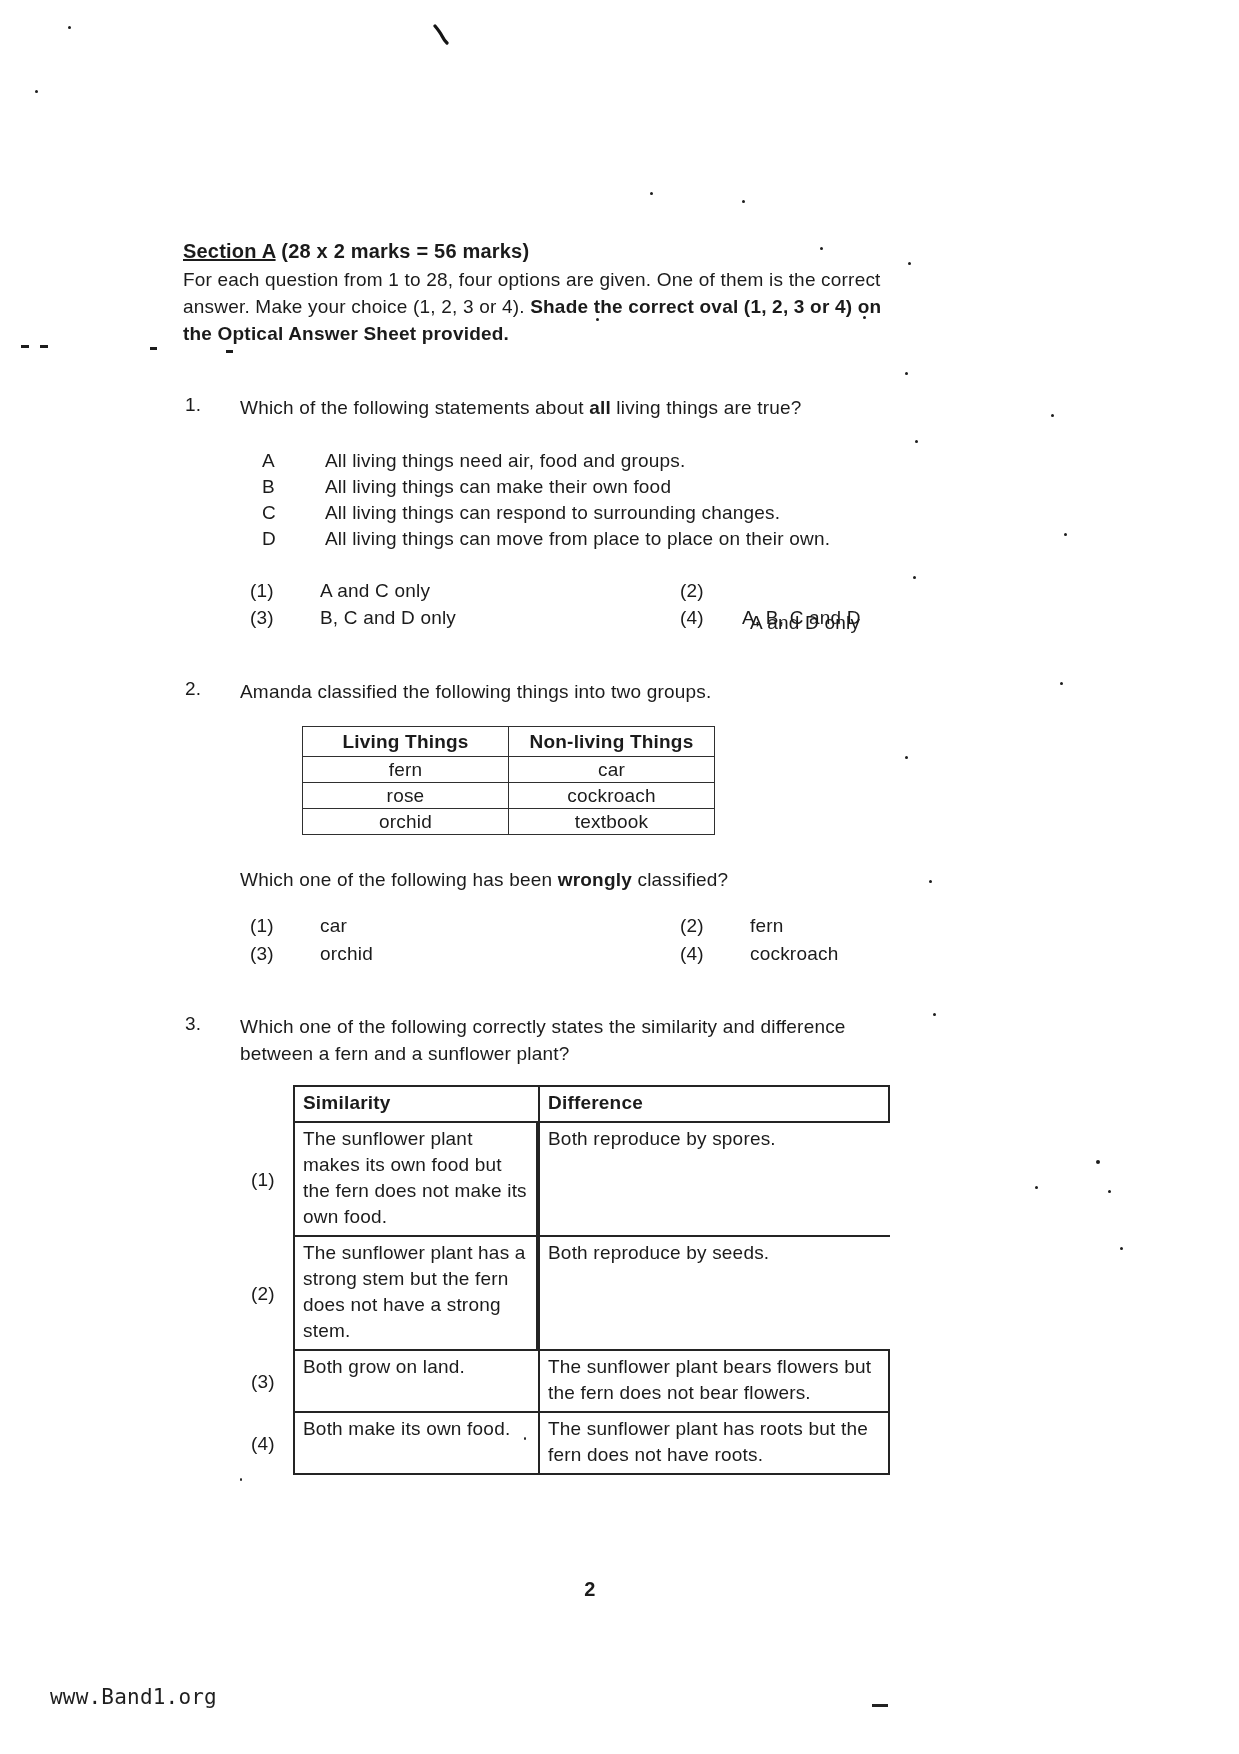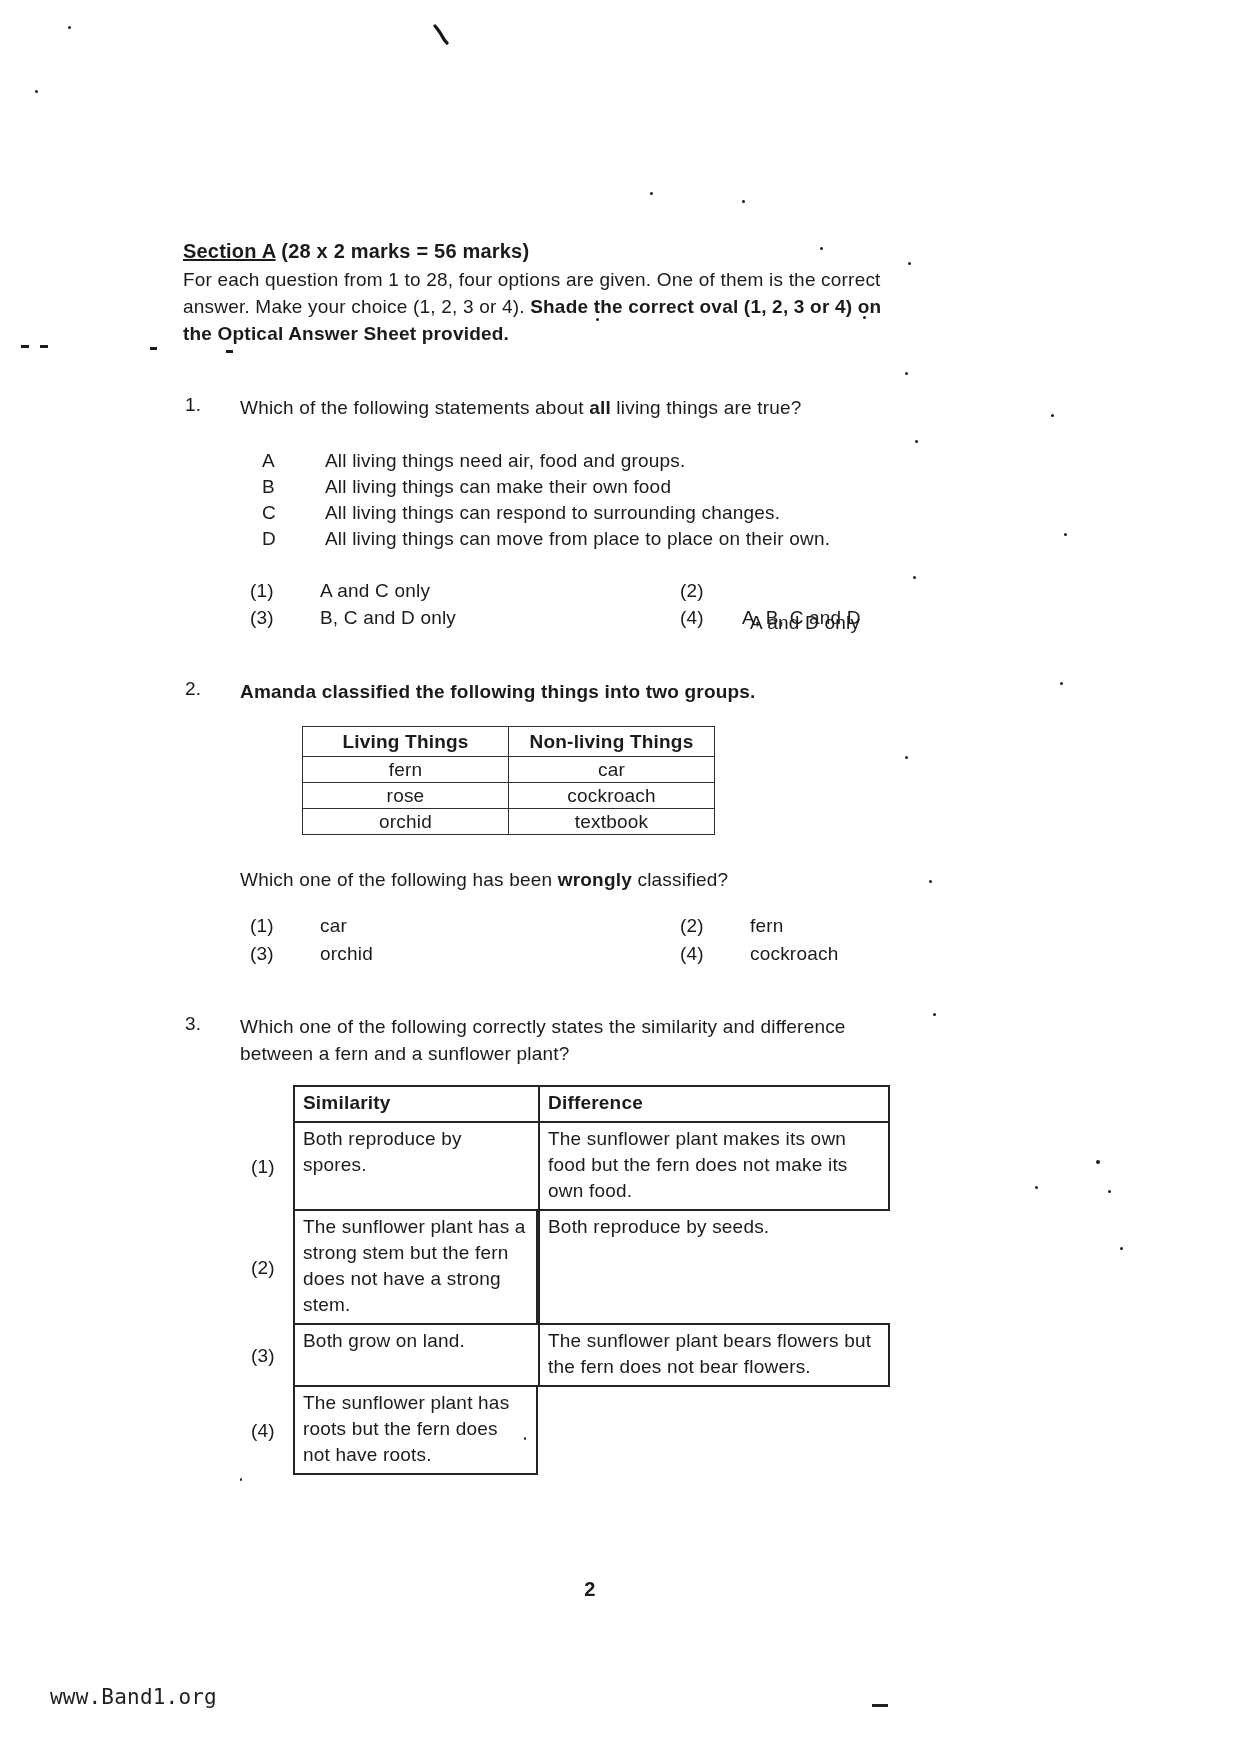--- a/index.html
+++ b/index.html
@@ -120,21 +120,21 @@
   <span class="abs opt-label" style="left:250px; top:580px;">(1)</span>
   <span class="abs opt-text" style="left:320px; top:580px;">A and C only</span>
   <span class="abs opt-label" style="left:680px; top:580px;">(2)</span>
   <span class="abs opt-text" style="left:750px; top:580px;margin-top:32px;">A and D only</span>
   <span class="abs opt-label" style="left:250px; top:607px;">(3)</span>
   <span class="abs opt-text" style="left:320px; top:607px;">B, C and D only</span>
   <span class="abs opt-label" style="left:680px; top:607px;">(4)</span>
   <span class="abs opt-text" style="left:742px; top:607px;">A, B, C and D</span>
 
   <div class="abs qnum" style="left:185px; top:678px;">2.</div>
-  <div class="abs qprompt" style="left:240px; top:678px; width:700px;font-weight:bold;">Amanda classified the following things into two groups.</div>
+  <div class="abs qprompt" style="left:240px; top:678px; width:700px;">Amanda classified the following things into two groups.</div>
 
   <table class="abs" id="q2-table">
     <thead>
       <tr>
         <th>Living Things</th>
         <th>Non-living Things</th>
       </tr>
     </thead>
     <tbody>
       <tr>
@@ -168,32 +168,33 @@
   <div class="abs qnum" style="left:185px; top:1013px;">3.</div>
   <div class="abs qprompt" style="left:240px; top:1013px; width:665px;">Which one of the following correctly states the similarity and difference between a fern and a sunflower plant?</div>
 
   <div class="abs" id="q3-table">
 
     <div class="q3-label q3-row-head"></div>
     <div class="q3-cell q3-head">Similarity</div>
     <div class="q3-cell q3-head last">Difference</div>
 
     <div class="q3-label">(1)</div>
+    <div class="q3-cell hm1 last">The sunflower plant makes its own food but the fern does not make its own food.</div>
     <div class="q3-cell hm1">Both reproduce by spores.</div>
-    <div class="q3-cell hm1 last">The sunflower plant makes its own food but the fern does not make its own food.</div>
 
     <div class="q3-label">(2)</div>
     <div class="q3-cell hm2 last">The sunflower plant has a strong stem but the fern does not have a strong stem.</div>
     <div class="q3-cell hm2">Both reproduce by seeds.</div>
 
     <div class="q3-label">(3)</div>
     <div class="q3-cell hm3">Both grow on land.</div>
     <div class="q3-cell hm3 last">The sunflower plant bears flowers but the fern does not bear flowers.</div>
 
     <div class="q3-label">(4)</div>
+    <div class="q3-cell hm4">Both make its own food.</div>
     <div class="q3-cell hm4 last">The sunflower plant has roots but the fern does not have roots.</div>
   </div>
 
   <div class="abs" id="page-number">2</div>
   <div class="abs" id="footer-site">www.Band1.org</div>
   <div class="abs" id="dash-mark"></div>
 
 </div>
 
 </body></html>

